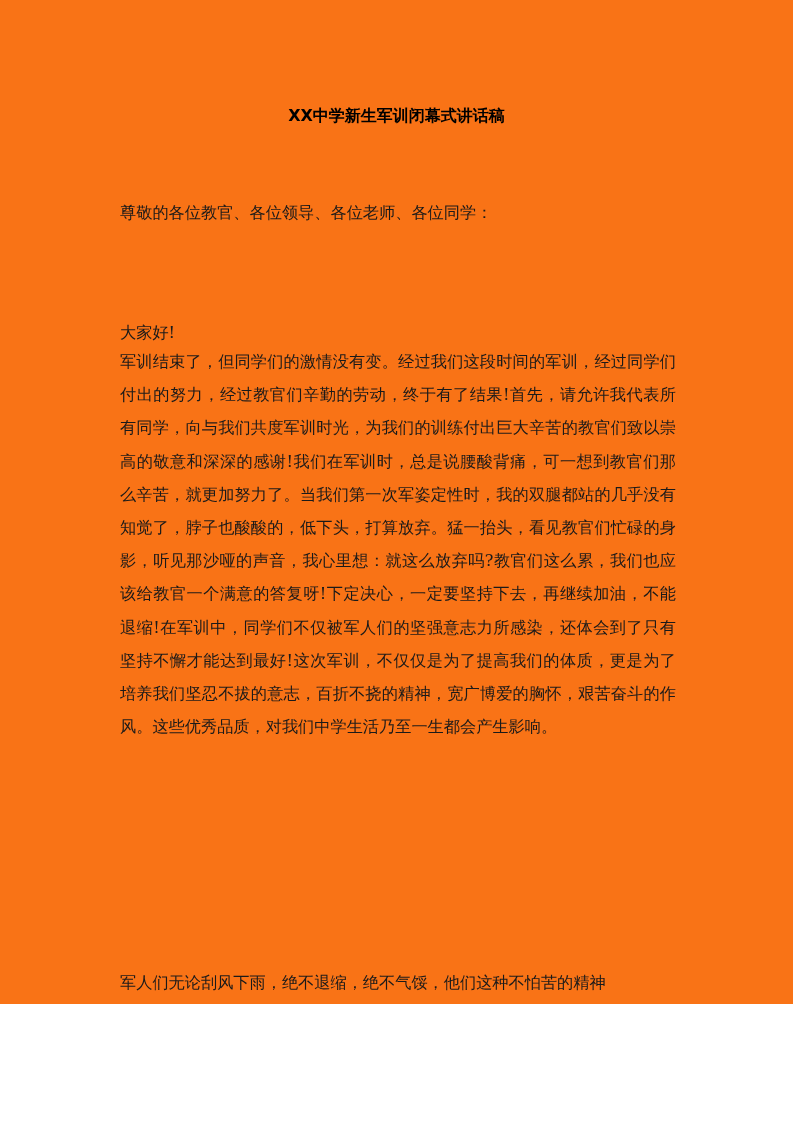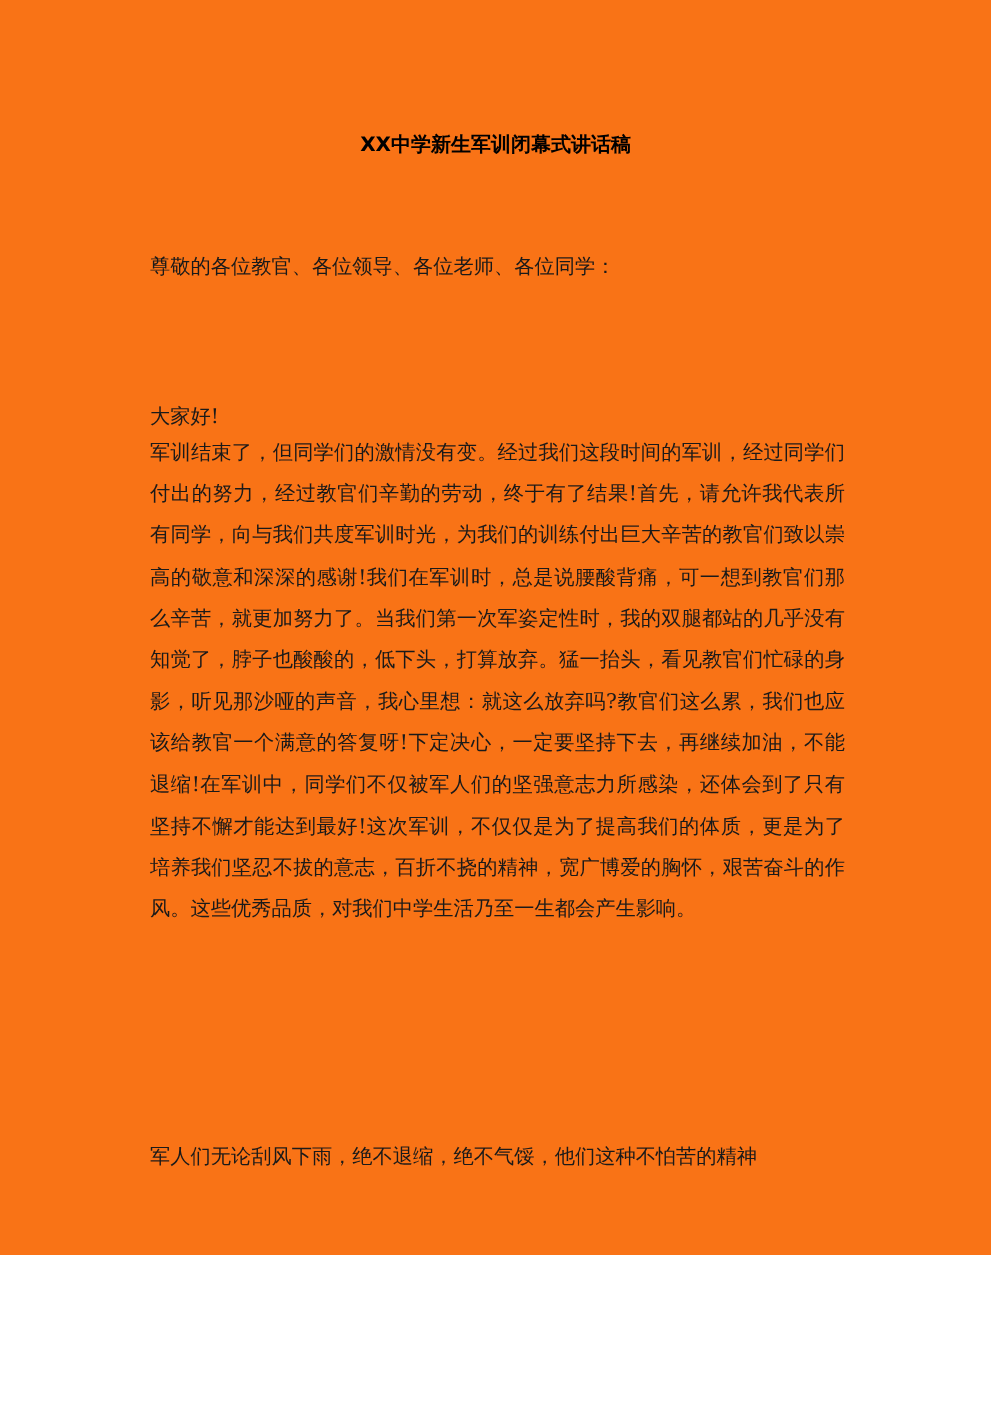--- a/index.html
+++ b/index.html
@@ -7,21 +7,21 @@
          font-family: "DejaVu Serif", "Liberation Serif", serif; color: #1a1a1a; }
   .page { position: absolute; left: 0; top: 0; width: 793px; height: 1004px; background: #f97316; }
   .title { position: absolute; top: 106px; left: 0; width: 793px; text-align: center;
            font-family: "DejaVu Sans", "Liberation Sans", sans-serif; font-weight: bold;
            font-size: 16px; color: #000; letter-spacing: 0px; }
   .para { position: absolute; left: 120px; width: 556px; font-size: 16.2px; line-height: 33.2px;
           text-align: justify; text-justify: inter-character; margin: 0; }
   .salutation { top: 196px; }
   .greeting { top: 284px; margin-top: 32px; }
   .body1 { top: 345px; }
-  .body2 { top: 908px; }
+  .body2 { top: 966px; }
 </style>
 </head>
 <body>
 
 <div class="page">
   <div class="title">XX中学新生军训闭幕式讲话稿</div>
   <p class="para salutation">尊敬的各位教官、各位领导、各位老师、各位同学：</p>
   <p class="para greeting">大家好!</p>
   <p class="para body1">军训结束了，但同学们的激情没有变。经过我们这段时间的军训，经过同学们付出的努力，经过教官们辛勤的劳动，终于有了结果!首先，请允许我代表所有同学，向与我们共度军训时光，为我们的训练付出巨大辛苦的教官们致以崇高的敬意和深深的感谢!我们在军训时，总是说腰酸背痛，可一想到教官们那么辛苦，就更加努力了。当我们第一次军姿定性时，我的双腿都站的几乎没有知觉了，脖子也酸酸的，低下头，打算放弃。猛一抬头，看见教官们忙碌的身影，听见那沙哑的声音，我心里想：就这么放弃吗?教官们这么累，我们也应该给教官一个满意的答复呀!下定决心，一定要坚持下去，再继续加油，不能退缩!在军训中，同学们不仅被军人们的坚强意志力所感染，还体会到了只有坚持不懈才能达到最好!这次军训，不仅仅是为了提高我们的体质，更是为了培养我们坚忍不拔的意志，百折不挠的精神，宽广博爱的胸怀，艰苦奋斗的作风。这些优秀品质，对我们中学生活乃至一生都会产生影响。</p>
   <p class="para body2">军人们无论刮风下雨，绝不退缩，绝不气馁，他们这种不怕苦的精神</p>

